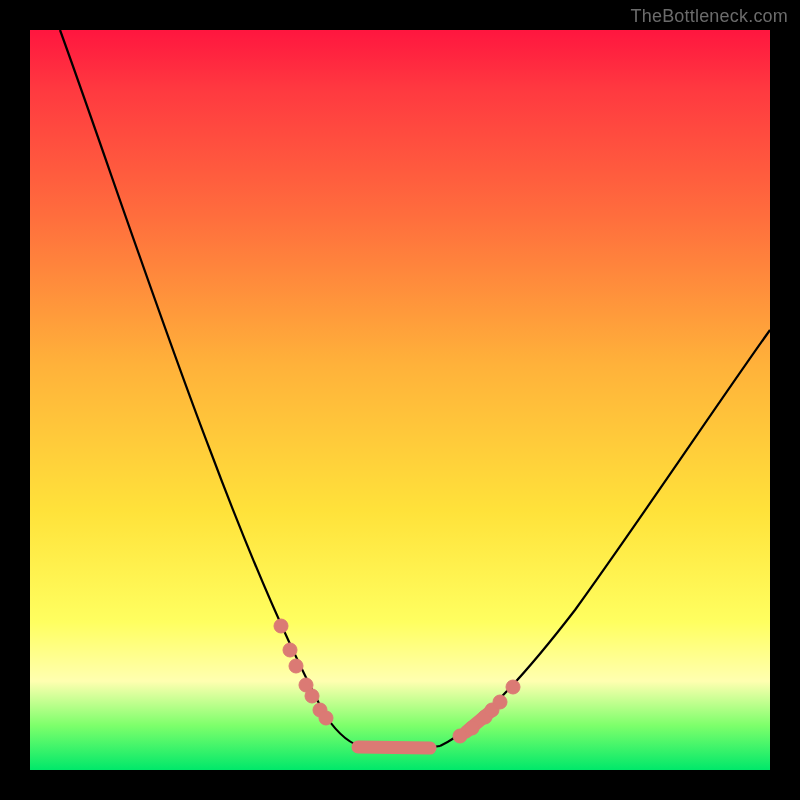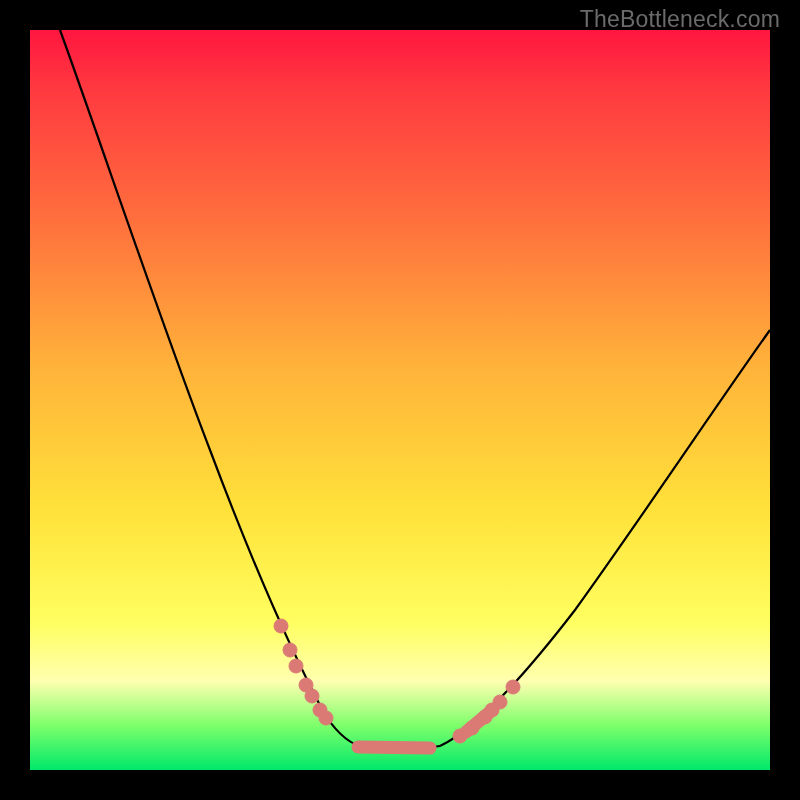--- a/index.html
+++ b/index.html
@@ -34,23 +34,23 @@
       #ffe23a 65%,
       #ffff60 80%,
       #ffffb0 88%,
       #7dff6b 94%,
       #00e86a 100%
     );
   }
   .watermark {
     position: absolute;
     top: 6px;
-    right: 20px;
+    right: 12px;
     color: #6b6b6b;
-    font-size: 23px;
+    font-size: 18px;
     letter-spacing: 0.2px;
     font-weight: 400;
     user-select: none;
   }
   svg.curve {
     position: absolute;
     left: 0;
     top: 0;
     width: 740px;
     height: 740px;

